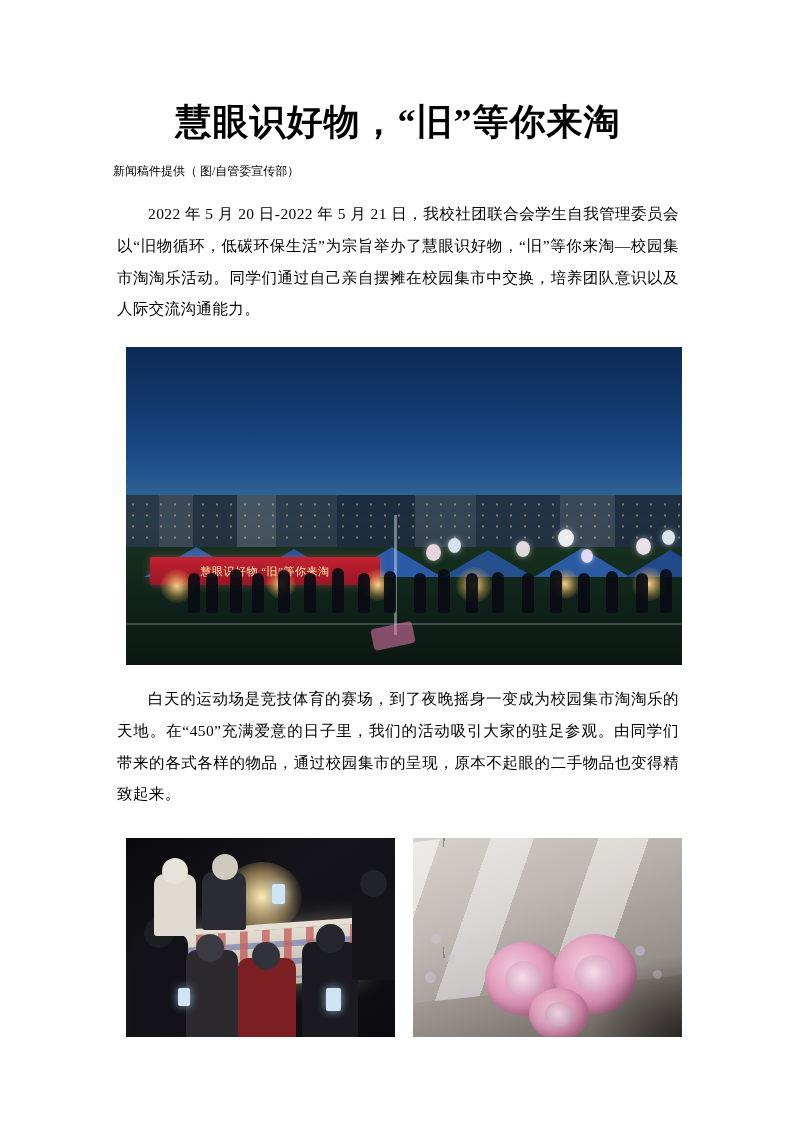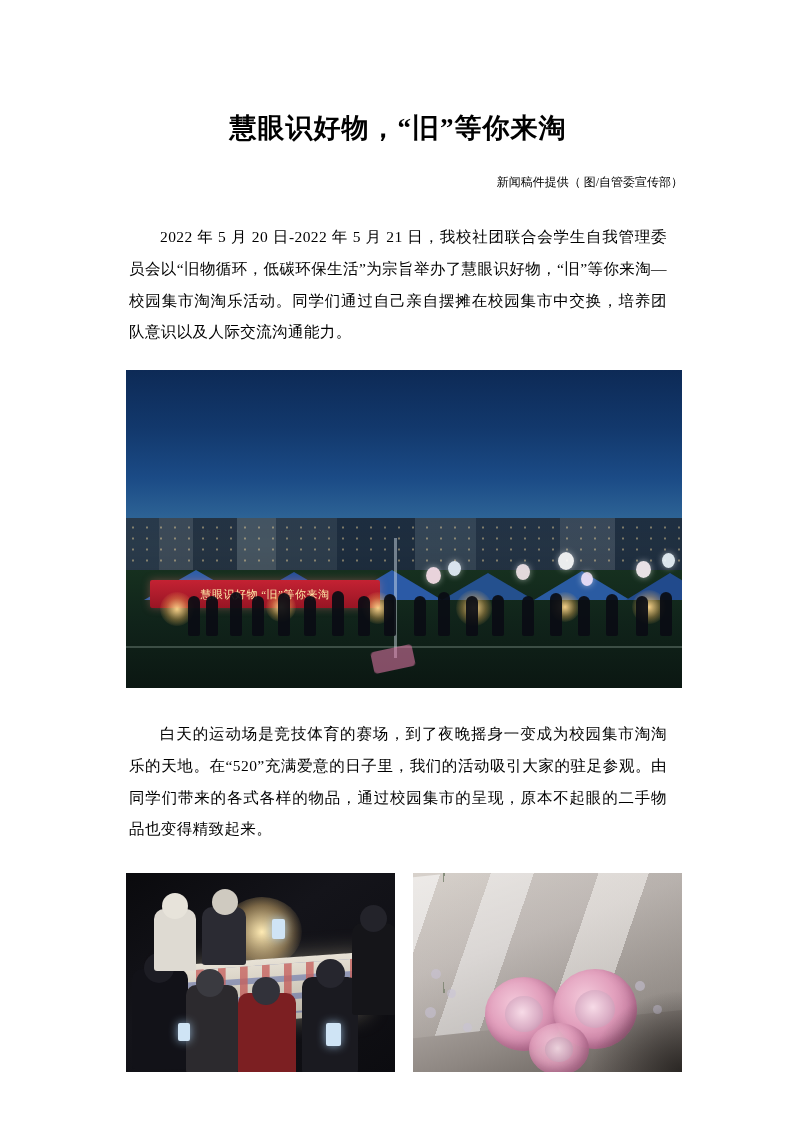--- a/index.html
+++ b/index.html
@@ -22,48 +22,48 @@
     padding: 0;
   }
   .content {
     position: absolute;
     left: 113px;
     top: 0;
     width: 570px;
   }
 
   .doc-title {
-    margin: 12px;
+    margin: 0;
     padding-top: 98px;
     text-align: center;
-    font-size: 27px;
+    font-size: 36px;
     font-weight: bold;
     letter-spacing: 1px;
     font-family: "Liberation Serif", "DejaVu Serif", serif;
   }
 
   .subtitle {
     margin: 0;
     padding-top: 28px;
     text-align: right;
     font-size: 15px;
     font-family: "Liberation Serif", "DejaVu Serif", serif;
     letter-spacing: 0.5px;
   }
 
   .credit {
     margin: 0;
     padding-top: 16px;
-    text-align: right;
+    text-align: left;
     font-size: 12px;
     font-family: "Liberation Serif", "DejaVu Serif", serif;
   }
 
   .para {
-    margin: 16px;
+    margin: 4px;
     padding-top: 14px;
     font-size: 15.5px;
     line-height: 2.05;
     text-align: justify;
     text-indent: 2em;
     letter-spacing: 0.4px;
   }
 
   .figure-wide {
     margin: 22px 0 0 13px;
@@ -357,21 +357,21 @@
       <div class="crowd" style="left:340px;"></div>
       <div class="crowd" style="left:366px; height:41px;"></div>
       <div class="crowd" style="left:396px;"></div>
       <div class="crowd" style="left:424px; height:43px;"></div>
       <div class="crowd" style="left:452px;"></div>
       <div class="crowd" style="left:480px; height:42px;"></div>
       <div class="crowd" style="left:510px;"></div>
       <div class="crowd" style="left:534px; height:44px;"></div>
     </div>
 
-    <p class="para">白天的运动场是竞技体育的赛场，到了夜晚摇身一变成为校园集市淘淘乐的天地。在“520”充满爱意的日子里，我们的活动吸引大家的驻足参观。由同学们带来的各式各样的物品，通过校园集市的呈现，原本不起眼的二手物品也变得精致起来。</p>
+    <p class="para">白天的运动场是竞技体育的赛场，到了夜晚摇身一变成为校园集市淘淘乐的天地。在“450”充满爱意的日子里，我们的活动吸引大家的驻足参观。由同学们带来的各式各样的物品，通过校园集市的呈现，原本不起眼的二手物品也变得精致起来。</p>
 
     <div class="figure-row">
 
       <div class="figure-half photo2">
         <div class="p2-lamp" style="left:96px; top:24px; width:80px; height:70px;"></div>
         <div class="p2-table"></div>
         <div class="p2-items"></div>
 
         <div class="p2-person" style="left:6px;   top:96px; width:56px; height:100px;"></div>
         <div class="p2-head" style="left:18px;  top:80px; width:30px; height:30px; background:#1d1d24;"></div>

